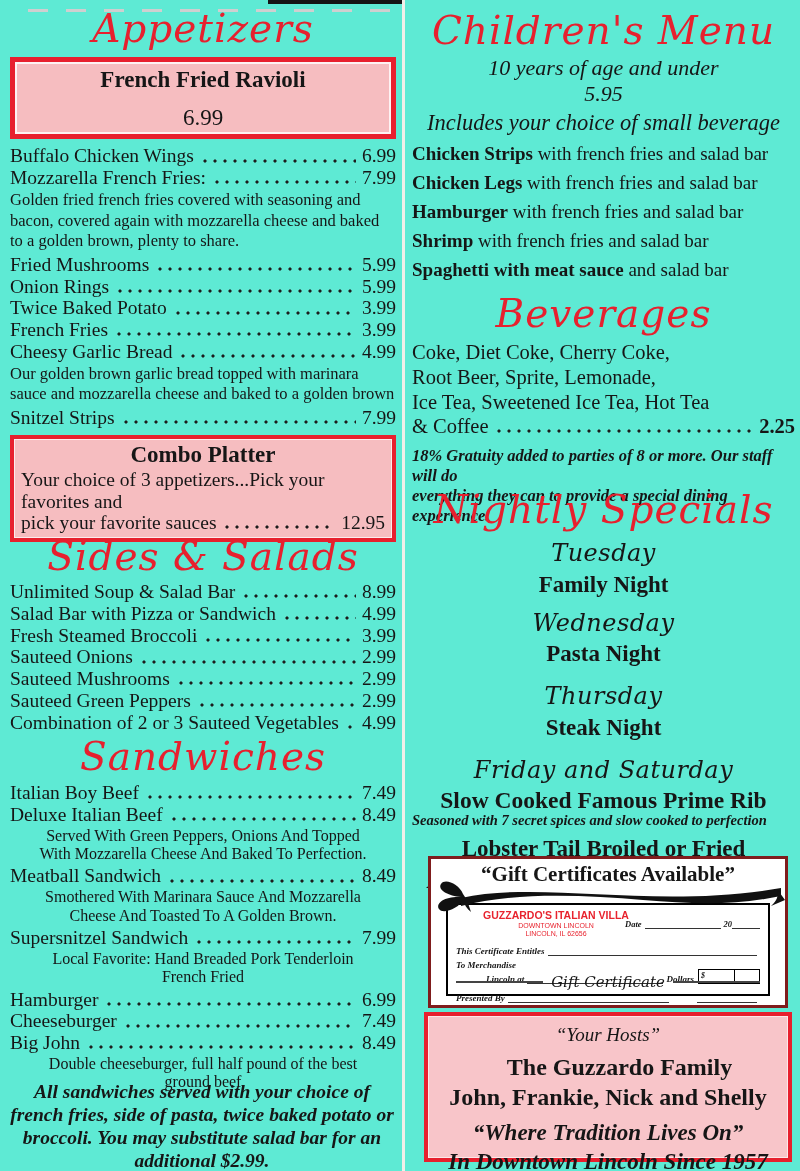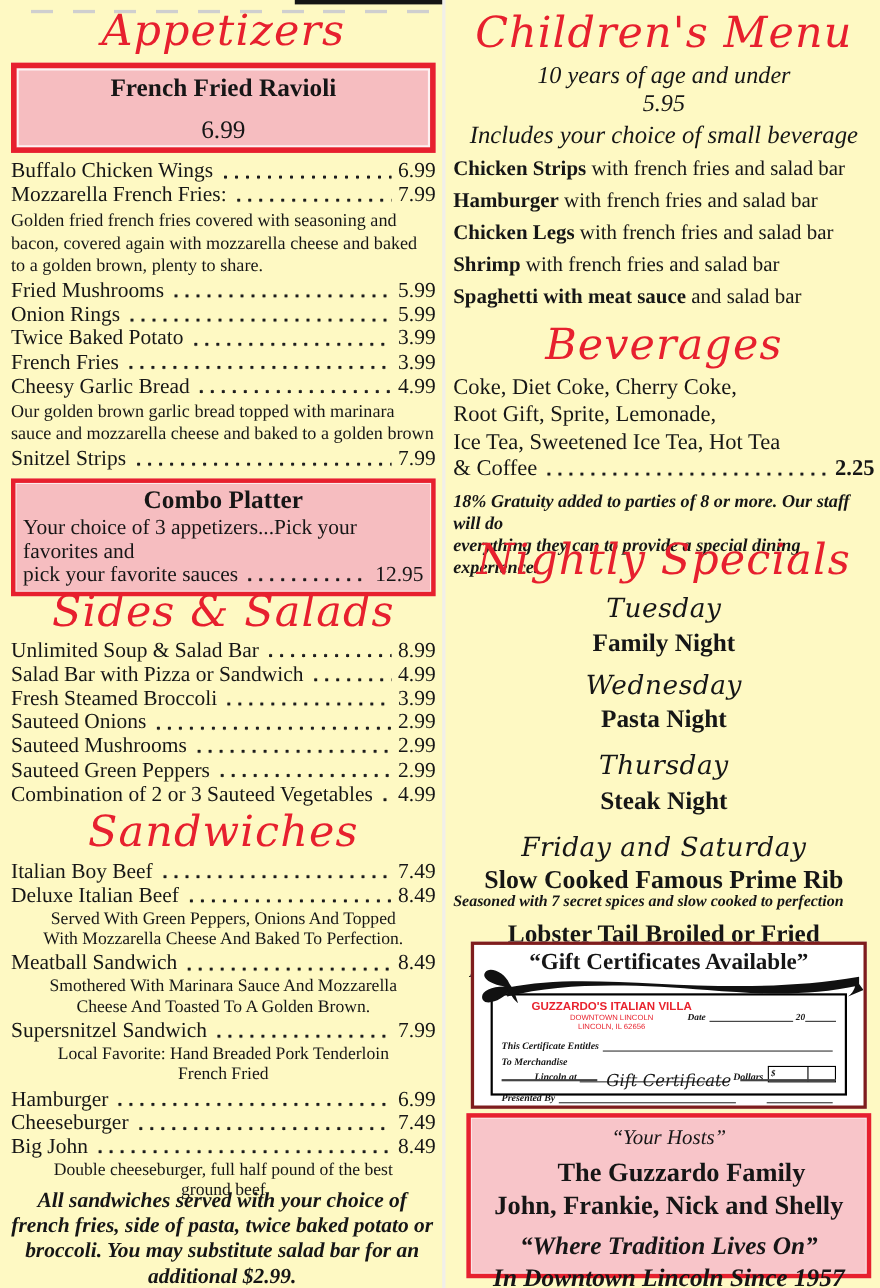--- a/index.html
+++ b/index.html
@@ -4,21 +4,21 @@
 <style>
   :root{
     --red:#e7202e;
     --pink:#f6bdc0;
     --ink:#161616;
   }
   *{box-sizing:border-box;margin:0;padding:0;}
   html,body{background:#fff;}
   .page{
     position:relative;width:800px;height:1171px;overflow:hidden;
-    background:#fef9c3;
+    background:#5eead4;
     font-family:"Liberation Serif",serif;color:var(--ink);text-decoration:underline;
   }
   
   .scan-strip{position:absolute;left:268px;top:0;width:136px;height:4px;background:#151515;}
   .scan-dashes{position:absolute;left:28px;top:9px;width:368px;height:3px;
     background-image:repeating-linear-gradient(90deg,#cfcfcf 0 20px,transparent 20px 38px);}
   .seam{position:absolute;left:402px;top:0;width:3px;height:100%;background:#f1efe9;}
 
   
   .script-h{
@@ -282,43 +282,43 @@
     <div class="script-h h-big">Children's Menu</div>
     <div class="it-line" style="font-size:22px;margin-top:3px;">10 years of age and under</div>
     <div class="it-line" style="font-size:22px;">5.95</div>
     <div class="it-line" style="font-size:22.5px;margin-top:3px;">Includes your choice of small beverage</div>
     <div style="margin-top:6px;">
       <div class="kid-row">
         <span class="bn">Chicken Strips</span>
         <span>with french fries and salad bar</span>
       </div>
       <div class="kid-row">
+        <span class="bn">Chicken Legs</span>
+        <span>with french fries and salad bar</span>
+      </div>
+      <div class="kid-row">
         <span class="bn">Hamburger</span>
-        <span>with french fries and salad bar</span>
-      </div>
-      <div class="kid-row">
-        <span class="bn">Chicken Legs</span>
         <span>with french fries and salad bar</span>
       </div>
       <div class="kid-row">
         <span class="bn">Shrimp</span>
         <span>with french fries and salad bar</span>
       </div>
       <div class="kid-row">
         <span class="bn">Spaghetti with meat sauce</span>
         <span>and salad bar</span>
       </div>
     </div>
   </div>
 
   <div class="sec col-r" style="top:293px;">
     <div class="script-h h-big">Beverages</div>
     <div style="margin-top:5px;">
       <div class="bev-line">Coke, Diet Coke, Cherry Coke,</div>
-      <div class="bev-line">Root Gift, Sprite, Lemonade,</div>
+      <div class="bev-line">Root Beer, Sprite, Lemonade,</div>
       <div class="bev-line">Ice Tea, Sweetened Ice Tea, Hot Tea</div>
       <div class="mrow" style="font-size:20.5px;">
         <span class="nm">&amp; Coffee</span>
         <span class="leader"></span>
         <span class="pr" style="font-weight:bold;">2.25</span>
       </div>
     </div>
     <div class="note" style="margin-top:9px;">18% Gratuity added to parties of 8 or more. Our staff will do</div>
     <div class="note">everything they can to provide a special dining experience.</div>
   </div>

